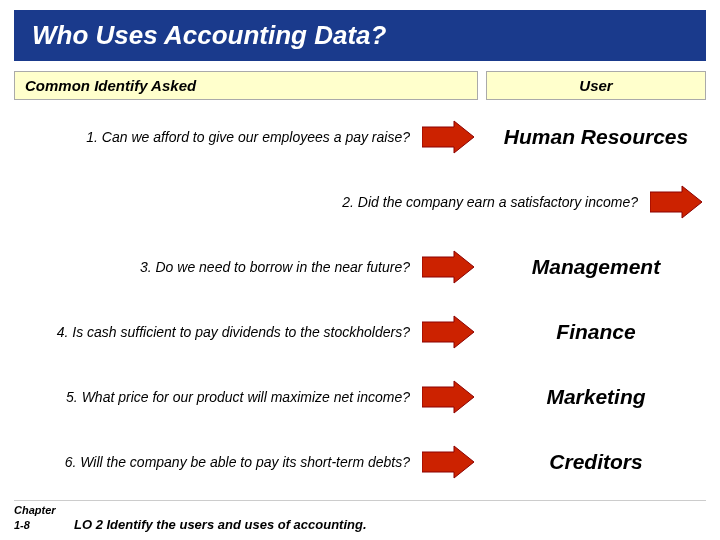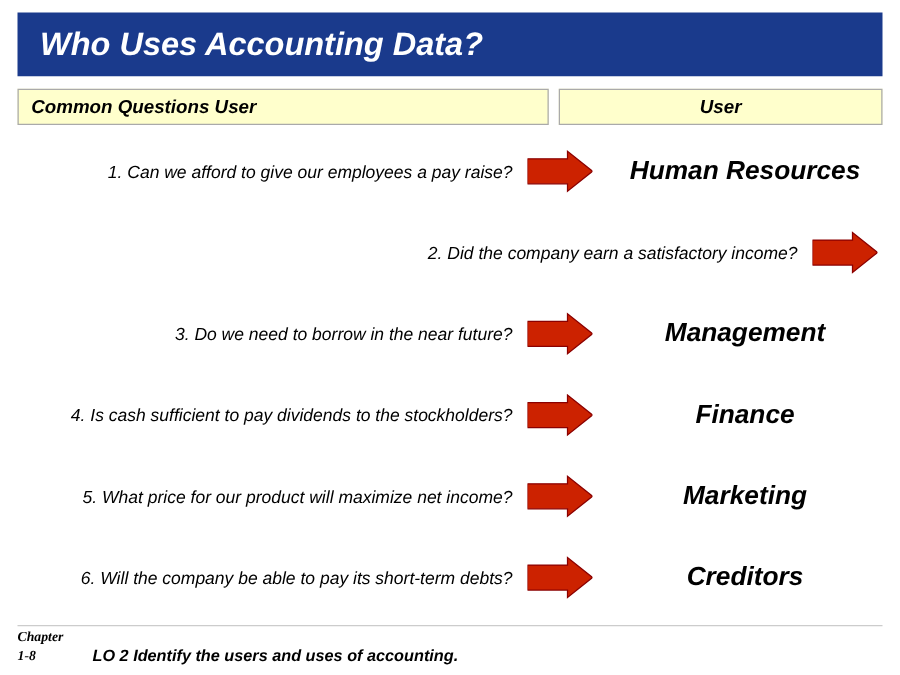--- a/index.html
+++ b/index.html
@@ -43,21 +43,21 @@
       background: #ffffcc;
       border: 1.5px solid #aaa;
       font-size: 15px;
       font-weight: bold;
       font-style: italic;
       padding: 5px 10px;
       text-align: left;
     }
 
     .header-user {
-      width: 259px;
+      width: 220px;
       background: #ffffcc;
       border: 1.5px solid #aaa;
       font-size: 15px;
       font-weight: bold;
       font-style: italic;
       padding: 5px 10px;
       text-align: center;
       margin-left: 8px;
     }
 
@@ -116,21 +116,20 @@
       border-top: 1px solid #ccc;
     }
 
     .chapter-label {
       font-size: 11px;
       font-style: italic;
       font-weight: bold;
       color: #000;
       min-width: 60px;
       line-height: 1.3;
-      font-family: Liberation Serif, serif;
     }
 
     .footer-text {
       flex: 1;
       font-size: 13px;
       font-style: italic;
       font-weight: bold;
       text-align: left;
       color: #000;
     }
@@ -139,21 +138,21 @@
 <body>
 
 <div class="slide">
 
   <div class="title-bar">
     <span>Who Uses Accounting Data?</span>
   </div>
 
   <div class="header-row">
     <div class="header-questions">
-      <span>Common Questions User</span>
+      <span>Common Identify Asked</span>
     </div>
     <div class="header-user">
       <span>User</span>
     </div>
   </div>
 
   <div class="content-area" id="content-area">
   <div class="row">
         <div class="question-cell">1. Can we afford to give our employees a pay raise?</div>
         <div class="arrow-cell">

